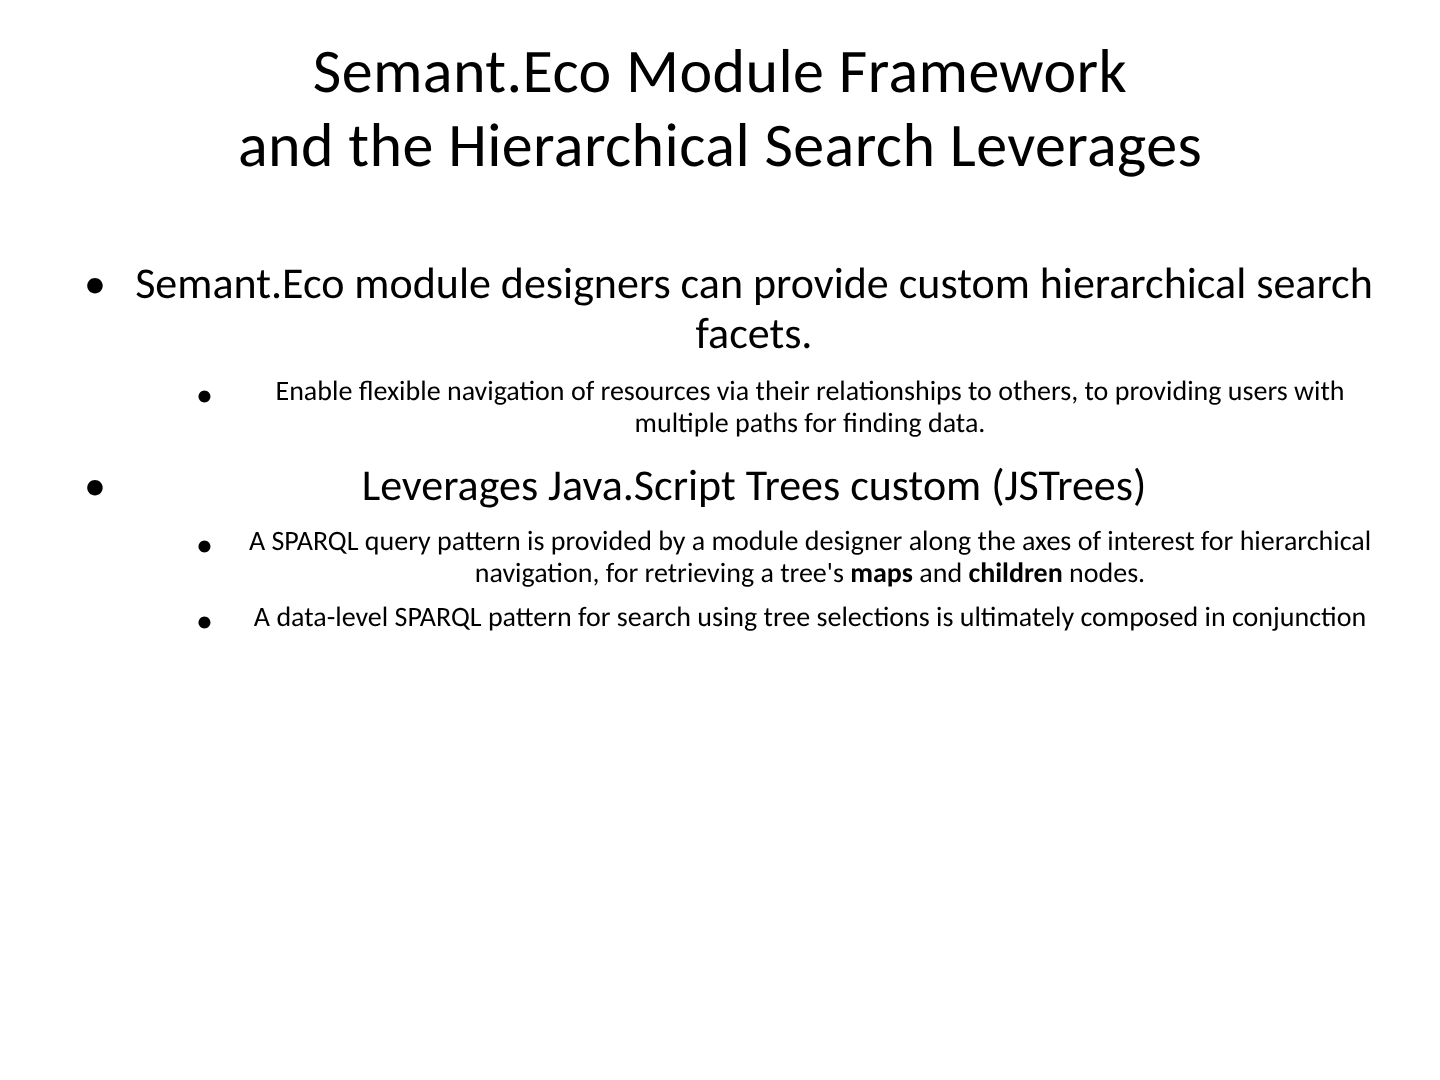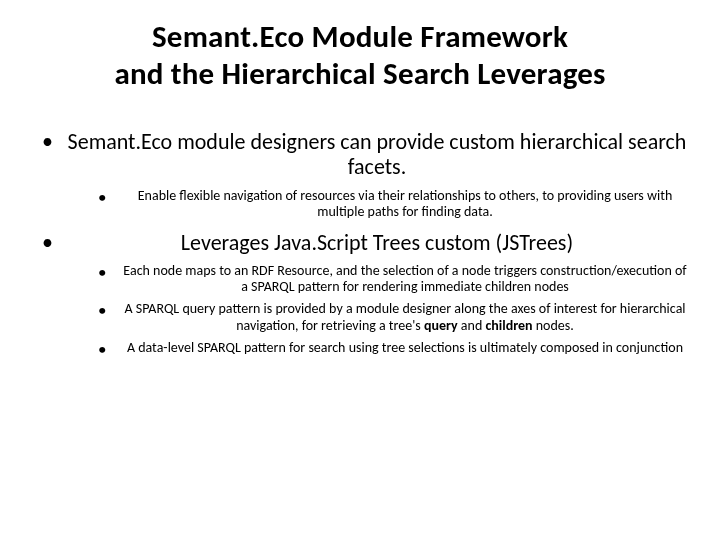--- a/index.html
+++ b/index.html
@@ -10,21 +10,21 @@
       font-family: Calibri, "Segoe UI", Arial, sans-serif;
       color: #000000;
       padding: 18px 30px 20px 30px;
       overflow: hidden;
     }
     .title {
       font-size: 31px;
       line-height: 1.18;
       text-align: center;
       margin-bottom: 38px;
-      font-weight: 700;
+      font-weight: 400;
       letter-spacing: 0.2px;
     }
     .title .line1 { display: block; }
     .title .line2 { display: block; }
     ul.level1 {
       list-style: none;
       padding-left: 12px;
       text-align: center;
     }
     ul.level1 > li {
@@ -76,23 +76,20 @@
     <ul class="level2">
       <li>
         <span>Enable flexible navigation of resources  via their relationships to others, to providing users with multiple paths for finding data.</span>
       </li>
     </ul>
   </li>
   <li>
     <span>Leverages Java.Script Trees custom (JSTrees)</span>
     <ul class="level2">
       <li>
-        <span>Each node maps to an RDF Resource, and the selection of a node triggers construction/execution of a SPARQL pattern for rendering immediate children nodes</span>
-      </li>
-      <li>
-        <span> A SPARQL query pattern is provided by a module designer along the axes of interest for hierarchical navigation, for retrieving a tree's </span><span class="bold">query</span><span> and </span><span class="bold">children</span><span> nodes.</span>
+        <span> A SPARQL query pattern is provided by a module designer along the axes of interest for hierarchical navigation, for retrieving a tree's </span><span class="bold">maps</span><span> and </span><span class="bold">children</span><span> nodes.</span>
       </li>
       <li>
         <span>A data-level SPARQL pattern for search using tree selections is ultimately composed in conjunction</span>
       </li>
     </ul>
   </li>
 </ul>
 
 </body></html>

